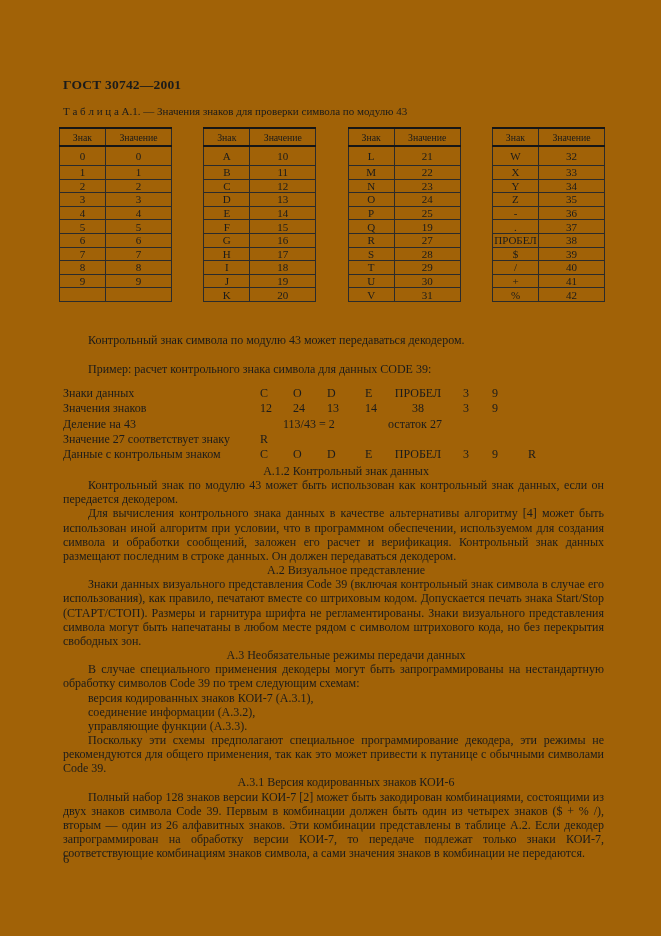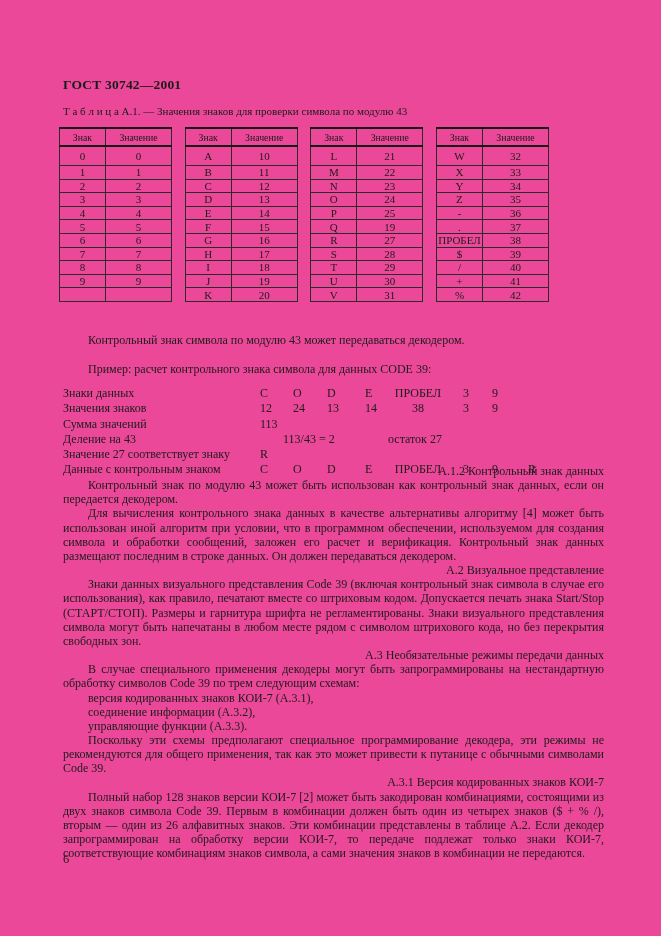--- a/index.html
+++ b/index.html
@@ -1,44 +1,44 @@
 <!DOCTYPE html>
 <html lang="ru"><head>
 <meta charset="utf-8">
 <style>
   html,body{margin:0;padding:0;background:#ffffff;}
   .page{
-    position:relative;width:661px;height:936px;background:#ec4899;
+    position:relative;width:661px;height:936px;background:#a16207;
     font-family:"Liberation Serif","DejaVu Serif",serif;color:#1b1b1b;
     outline:1px solid #e0e0e0;overflow:hidden;
   }
   .gost-header{position:absolute;left:63px;top:77px;font-size:13.5px;font-weight:bold;letter-spacing:.2px;}
   .caption{position:absolute;left:63px;top:105px;font-size:11px;white-space:nowrap;}
-  .tables-row{position:absolute;left:59px;top:127px;width:490px;display:flex;justify-content:space-between;}
+  .tables-row{position:absolute;left:59px;top:127px;width:546px;display:flex;justify-content:space-between;}
   table.vt{border-collapse:collapse;width:113px;table-layout:fixed;}
   table.vt col.c-sign{width:46px;}
   table.vt th,table.vt td{
     border:1px solid #2b2b2b;text-align:center;vertical-align:middle;
     padding:0;overflow:hidden;white-space:nowrap;
   }
   table.vt th{height:16px;font-size:9.8px;font-weight:normal;border-top:2px solid #161616;border-bottom:2px solid #161616;}
   table.vt td{height:12.6px;font-size:11px;}
   table.vt tr.first td{height:18px;}
   .note{position:absolute;left:63px;top:333px;width:541px;font-size:12px;text-indent:25px;}
   .ex-heading{position:absolute;left:63px;top:362px;width:541px;font-size:12px;text-indent:25px;}
   .ex{position:absolute;left:60px;top:386px;width:545px;font-size:12px;}
   .ex-row{position:relative;height:15.3px;}
   .ex-label{position:absolute;left:3px;top:0;white-space:nowrap;}
   .exc{position:absolute;top:0;white-space:nowrap;}
   .p1{left:200px;} .p2{left:233px;} .p3{left:267px;} .p4{left:305px;}
   .p5{left:330px;width:56px;text-align:center;} .p6{left:403px;} .p7{left:432px;} .p8{left:468px;}
   .pexpr{left:223px;} .prem{left:328px;}
   .bodytext{position:absolute;left:63px;top:464px;width:541px;font-size:12px;line-height:14.15px;}
   .bodytext p{margin:0;text-indent:25px;text-align:justify;}
-  .bodytext p.hd{text-align:right;}
+  .bodytext p.hd{text-align:center;}
   .bodytext p.bold{font-weight:normal;}
   .bodytext p.item{text-align:left;}
   .pagenum{position:absolute;left:63px;top:852px;font-size:12.5px;}
 </style>
 </head>
 <body>
 
 <div class="page">
 
   <div class="gost-header">ГОСТ 30742—2001</div>
@@ -303,24 +303,20 @@
       <span class="ex-label">Значения знаков</span>
       <span class="exc p1">12</span>
       <span class="exc p2">24</span>
       <span class="exc p3">13</span>
       <span class="exc p4">14</span>
       <span class="exc p5">38</span>
       <span class="exc p6">3</span>
       <span class="exc p7">9</span>
     </div>
     <div class="ex-row">
-      <span class="ex-label">Сумма значений</span>
-      <span class="exc p1">113</span>
-    </div>
-    <div class="ex-row">
       <span class="ex-label">Деление на 43</span>
       <span class="exc pexpr">113/43 = 2</span>
       <span class="exc prem">остаток 27</span>
     </div>
     <div class="ex-row">
       <span class="ex-label">Значение 27 соответствует знаку</span>
       <span class="exc p1">R</span>
     </div>
     <div class="ex-row">
       <span class="ex-label">Данные с контрольным знаком</span>
@@ -340,19 +336,19 @@
     <p>Контрольный знак по модулю 43 может быть использован как контрольный знак данных, если он передается декодером.</p>
     <p>Для вычисления контрольного знака данных в качестве альтернативы алгоритму [4] может быть использован иной алгоритм при условии, что в программном обеспечении, используемом для создания символа и обработки сообщений,  заложен его расчет и верификация. Контрольный знак данных размещают последним в строке данных. Он должен передаваться декодером.</p>
     <p class="hd bold">А.2 Визуальное представление</p>
     <p>Знаки данных визуального представления Code 39 (включая контрольный знак символа в случае его использования), как правило, печатают вместе со штриховым кодом. Допускается печать знака Start/Stop (СТАРТ/СТОП). Размеры и гарнитура шрифта не регламентированы. Знаки визуального представления символа могут быть  напечатаны в любом месте рядом  с  символом  штрихового  кода,  но  без  перекрытия свободных  зон.</p>
     <p class="hd bold">А.3 Необязательные режимы передачи данных</p>
     <p>В случае специального применения декодеры могут быть запрограммированы на нестандартную обработку символов Code 39 по трем следующим схемам:</p>
     <p class="item">версия кодированных знаков КОИ-7 (А.3.1),</p>
     <p class="item">соединение информации (А.3.2),</p>
     <p class="item">управляющие функции (А.3.3).</p>
     <p>Поскольку эти схемы предполагают специальное программирование декодера, эти режимы не рекомендуются для общего применения, так как это может привести к путанице с обычными символами Code 39.</p>
-    <p class="hd">А.3.1 Версия кодированных знаков КОИ-7</p>
+    <p class="hd">А.3.1 Версия кодированных знаков КОИ-6</p>
     <p>Полный набор 128 знаков версии КОИ-7 [2] может быть закодирован комбинациями, состоящими из двух знаков символа Code 39. Первым в комбинации должен быть один из четырех знаков ($ + % /), вторым — один из 26 алфавитных знаков. Эти комбинации представлены в таблице А.2. Если декодер запрограммирован на обработку версии КОИ-7, то передаче подлежат только знаки КОИ-7, соответствующие комбинациям знаков символа, а сами значения знаков в комбинации не передаются.</p>
   </div>
 
   <div class="pagenum">6</div>
 
 </div>
 
 </body></html>

